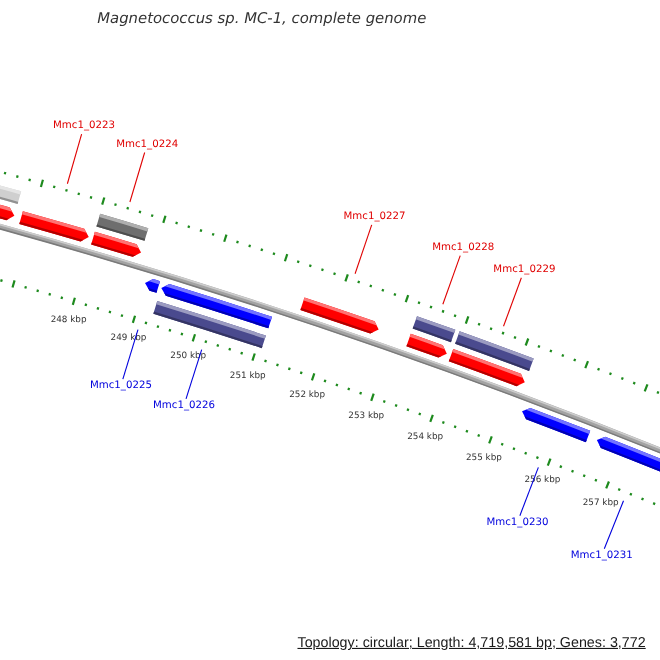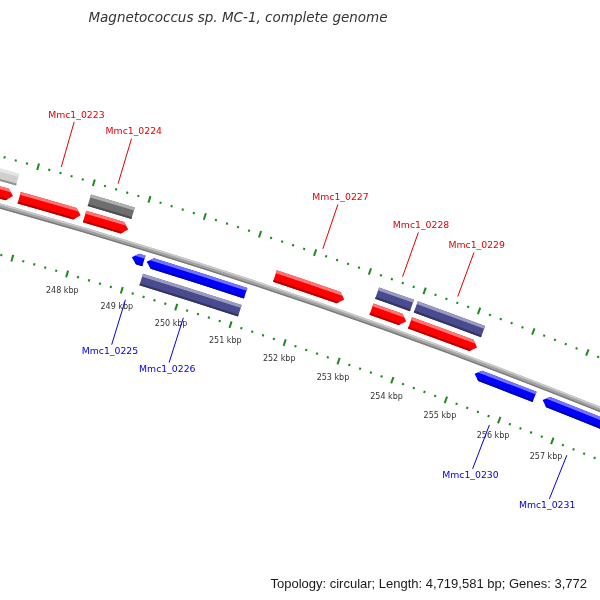--- a/index.html
+++ b/index.html
@@ -9,21 +9,21 @@
     position: absolute; left: 0; top: 9px; width: 476px; text-align: center;
     font-family: "DejaVu Sans", sans-serif; font-style: italic; font-size: 13.5px;
     line-height: 16px; color: #333333; white-space: nowrap;
   }
   .footer-text {
     position: absolute; top: 576px;
     font-family: "Liberation Sans", sans-serif; font-size: 13px; line-height: 15px;
     color: #1a1a1a; white-space: nowrap;
   }
   .footer-left { left: 10px; }
-  .footer-right { right: 13px; }
+  .footer-right { right: 13px; text-decoration: underline; }
   .gene-label { font-family: "DejaVu Sans", sans-serif; font-size: 9.3px; }
   .tick-label { font-family: "DejaVu Sans", sans-serif; font-size: 8px; }
 </style>
 </head>
 <body>
 
 <div id="page">
   <svg id="map-svg" width="600" height="600" viewBox="0 0 600 600" xmlns="http://www.w3.org/2000/svg">
     <defs>
         <clipPath id="fclip0">

